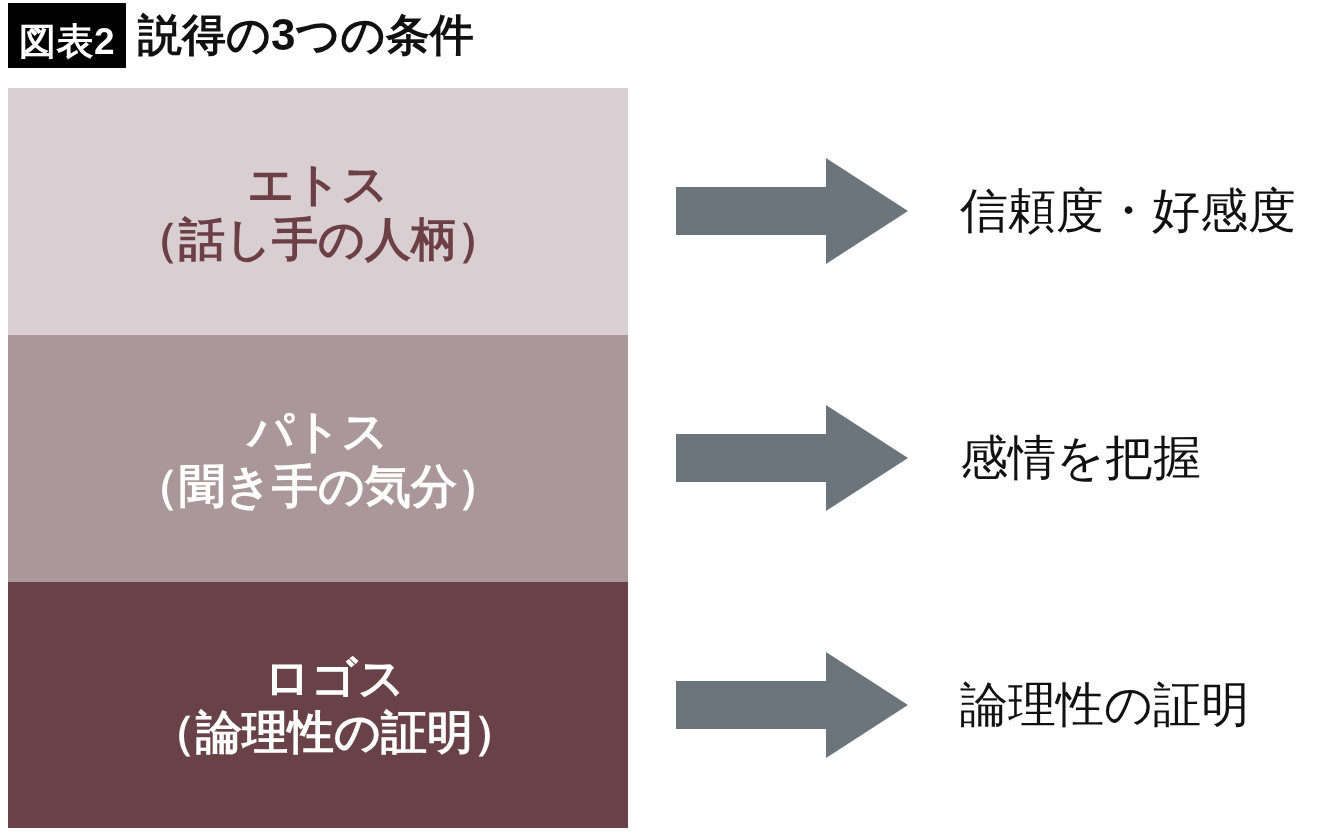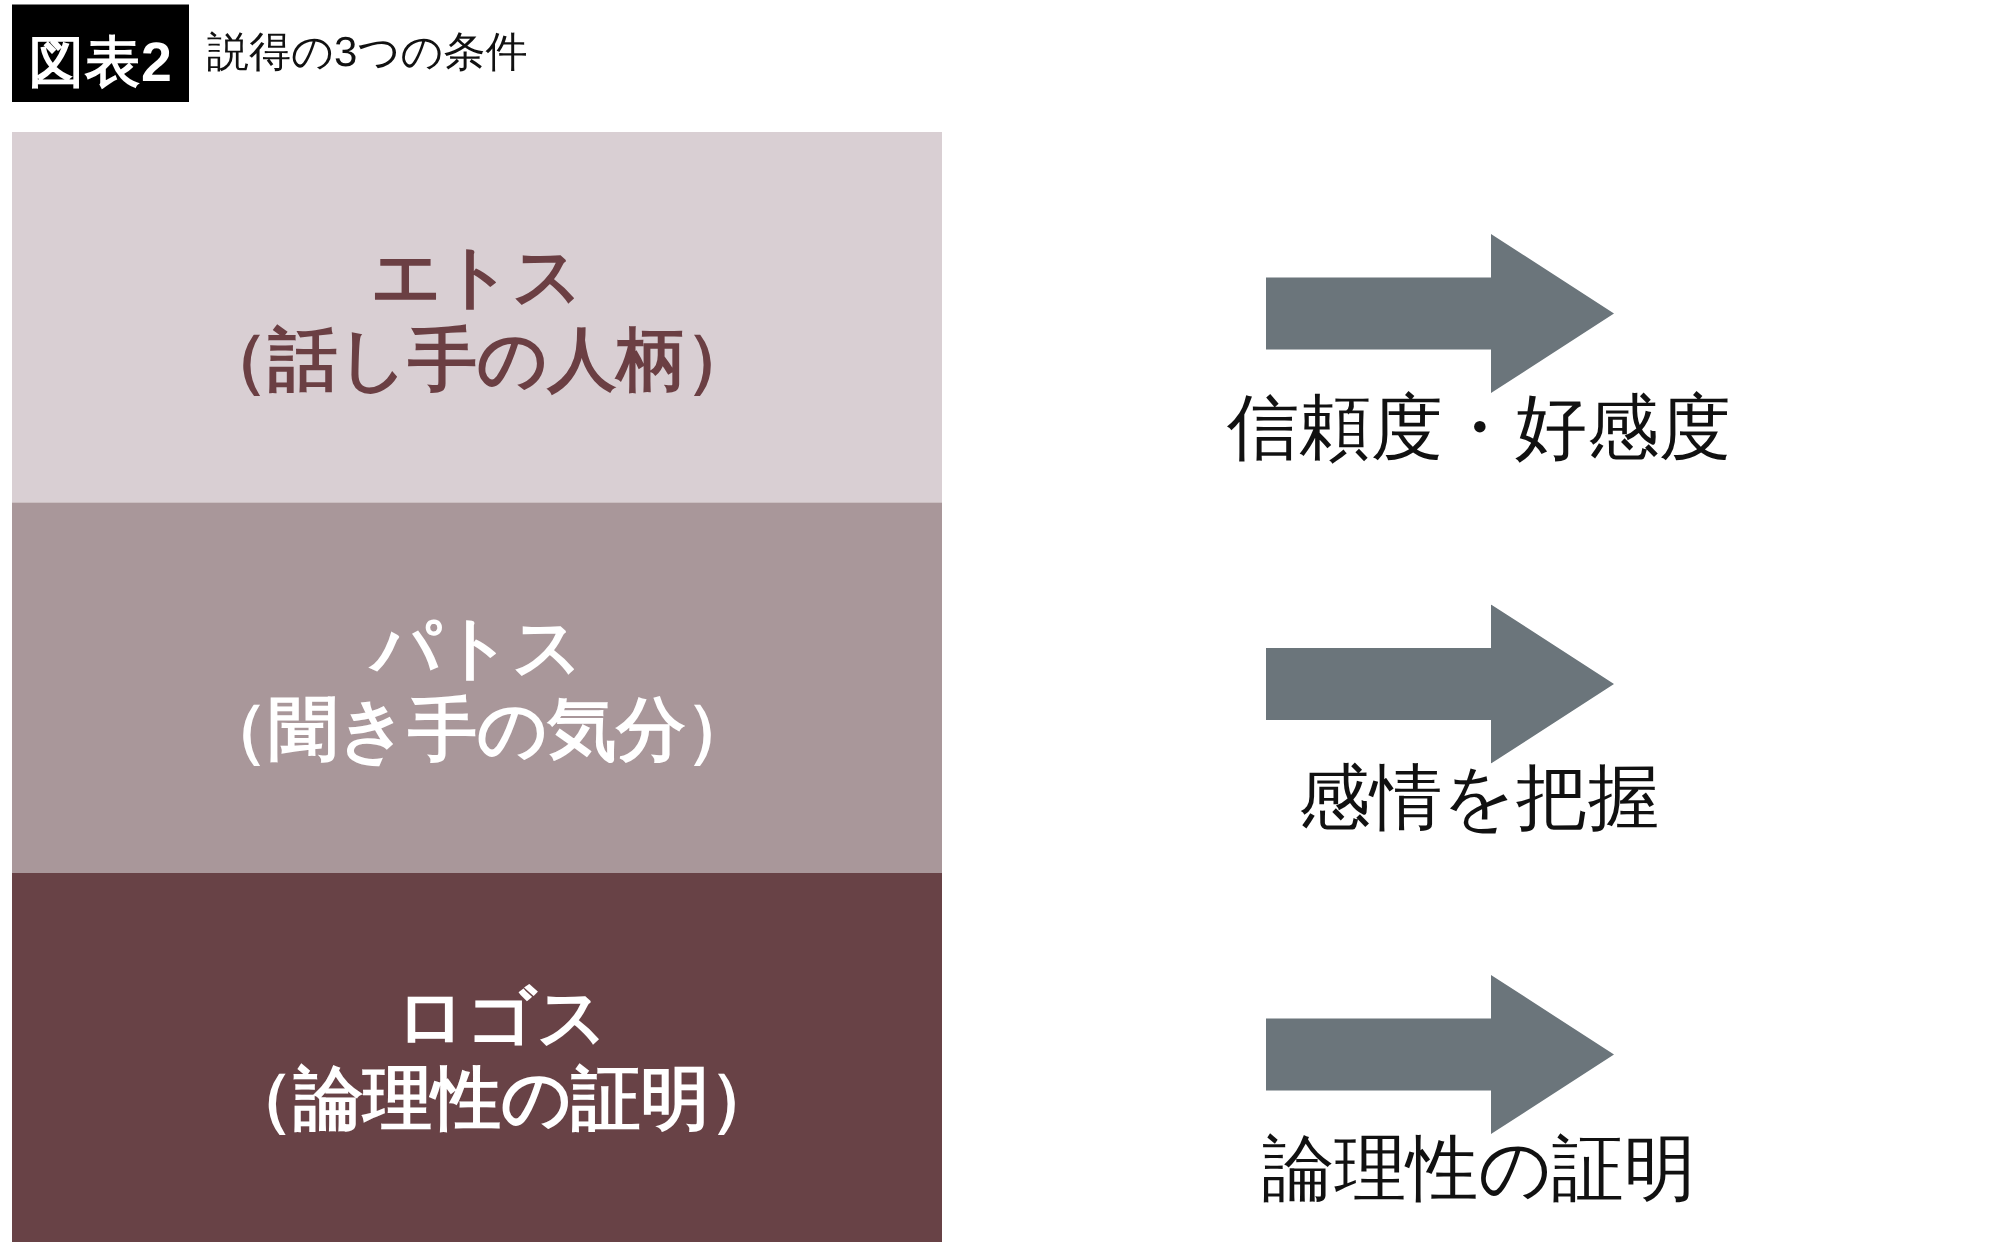--- a/index.html
+++ b/index.html
@@ -29,22 +29,22 @@
     background: #000000;
     color: #ffffff;
     font-size: 37px;
     font-weight: bold;
     line-height: 1;
     padding: 20px 11px 8px 11px;
     letter-spacing: 0.5px;
     display: inline-block;
   }
   #figure-title {
-    font-size: 28px;
-    font-weight: normal;
+    font-size: 44px;
+    font-weight: bold;
     line-height: 1;
     color: #111111;
     margin-left: 12px;
     letter-spacing: 0px;
     white-space: nowrap;
   }
 
   
   #blocks {
     position: absolute;
@@ -76,21 +76,20 @@
   #block-2 { top: 494px; height: 246px; padding-left: 33px; }
 
   
   .arrow-row {
     position: absolute;
     left: 676px;
     width: 568px;
     height: 110px;
     display: flex;
     align-items: center;
-    flex-direction: column;
   }
   #arrow-row-0 { top: 156px; }
   #arrow-row-1 { top: 403px; }
   #arrow-row-2 { top: 650px; }
 
   .arrow-icon {
     width: 232px;
     height: 106px;
     flex: 0 0 auto;
   }

